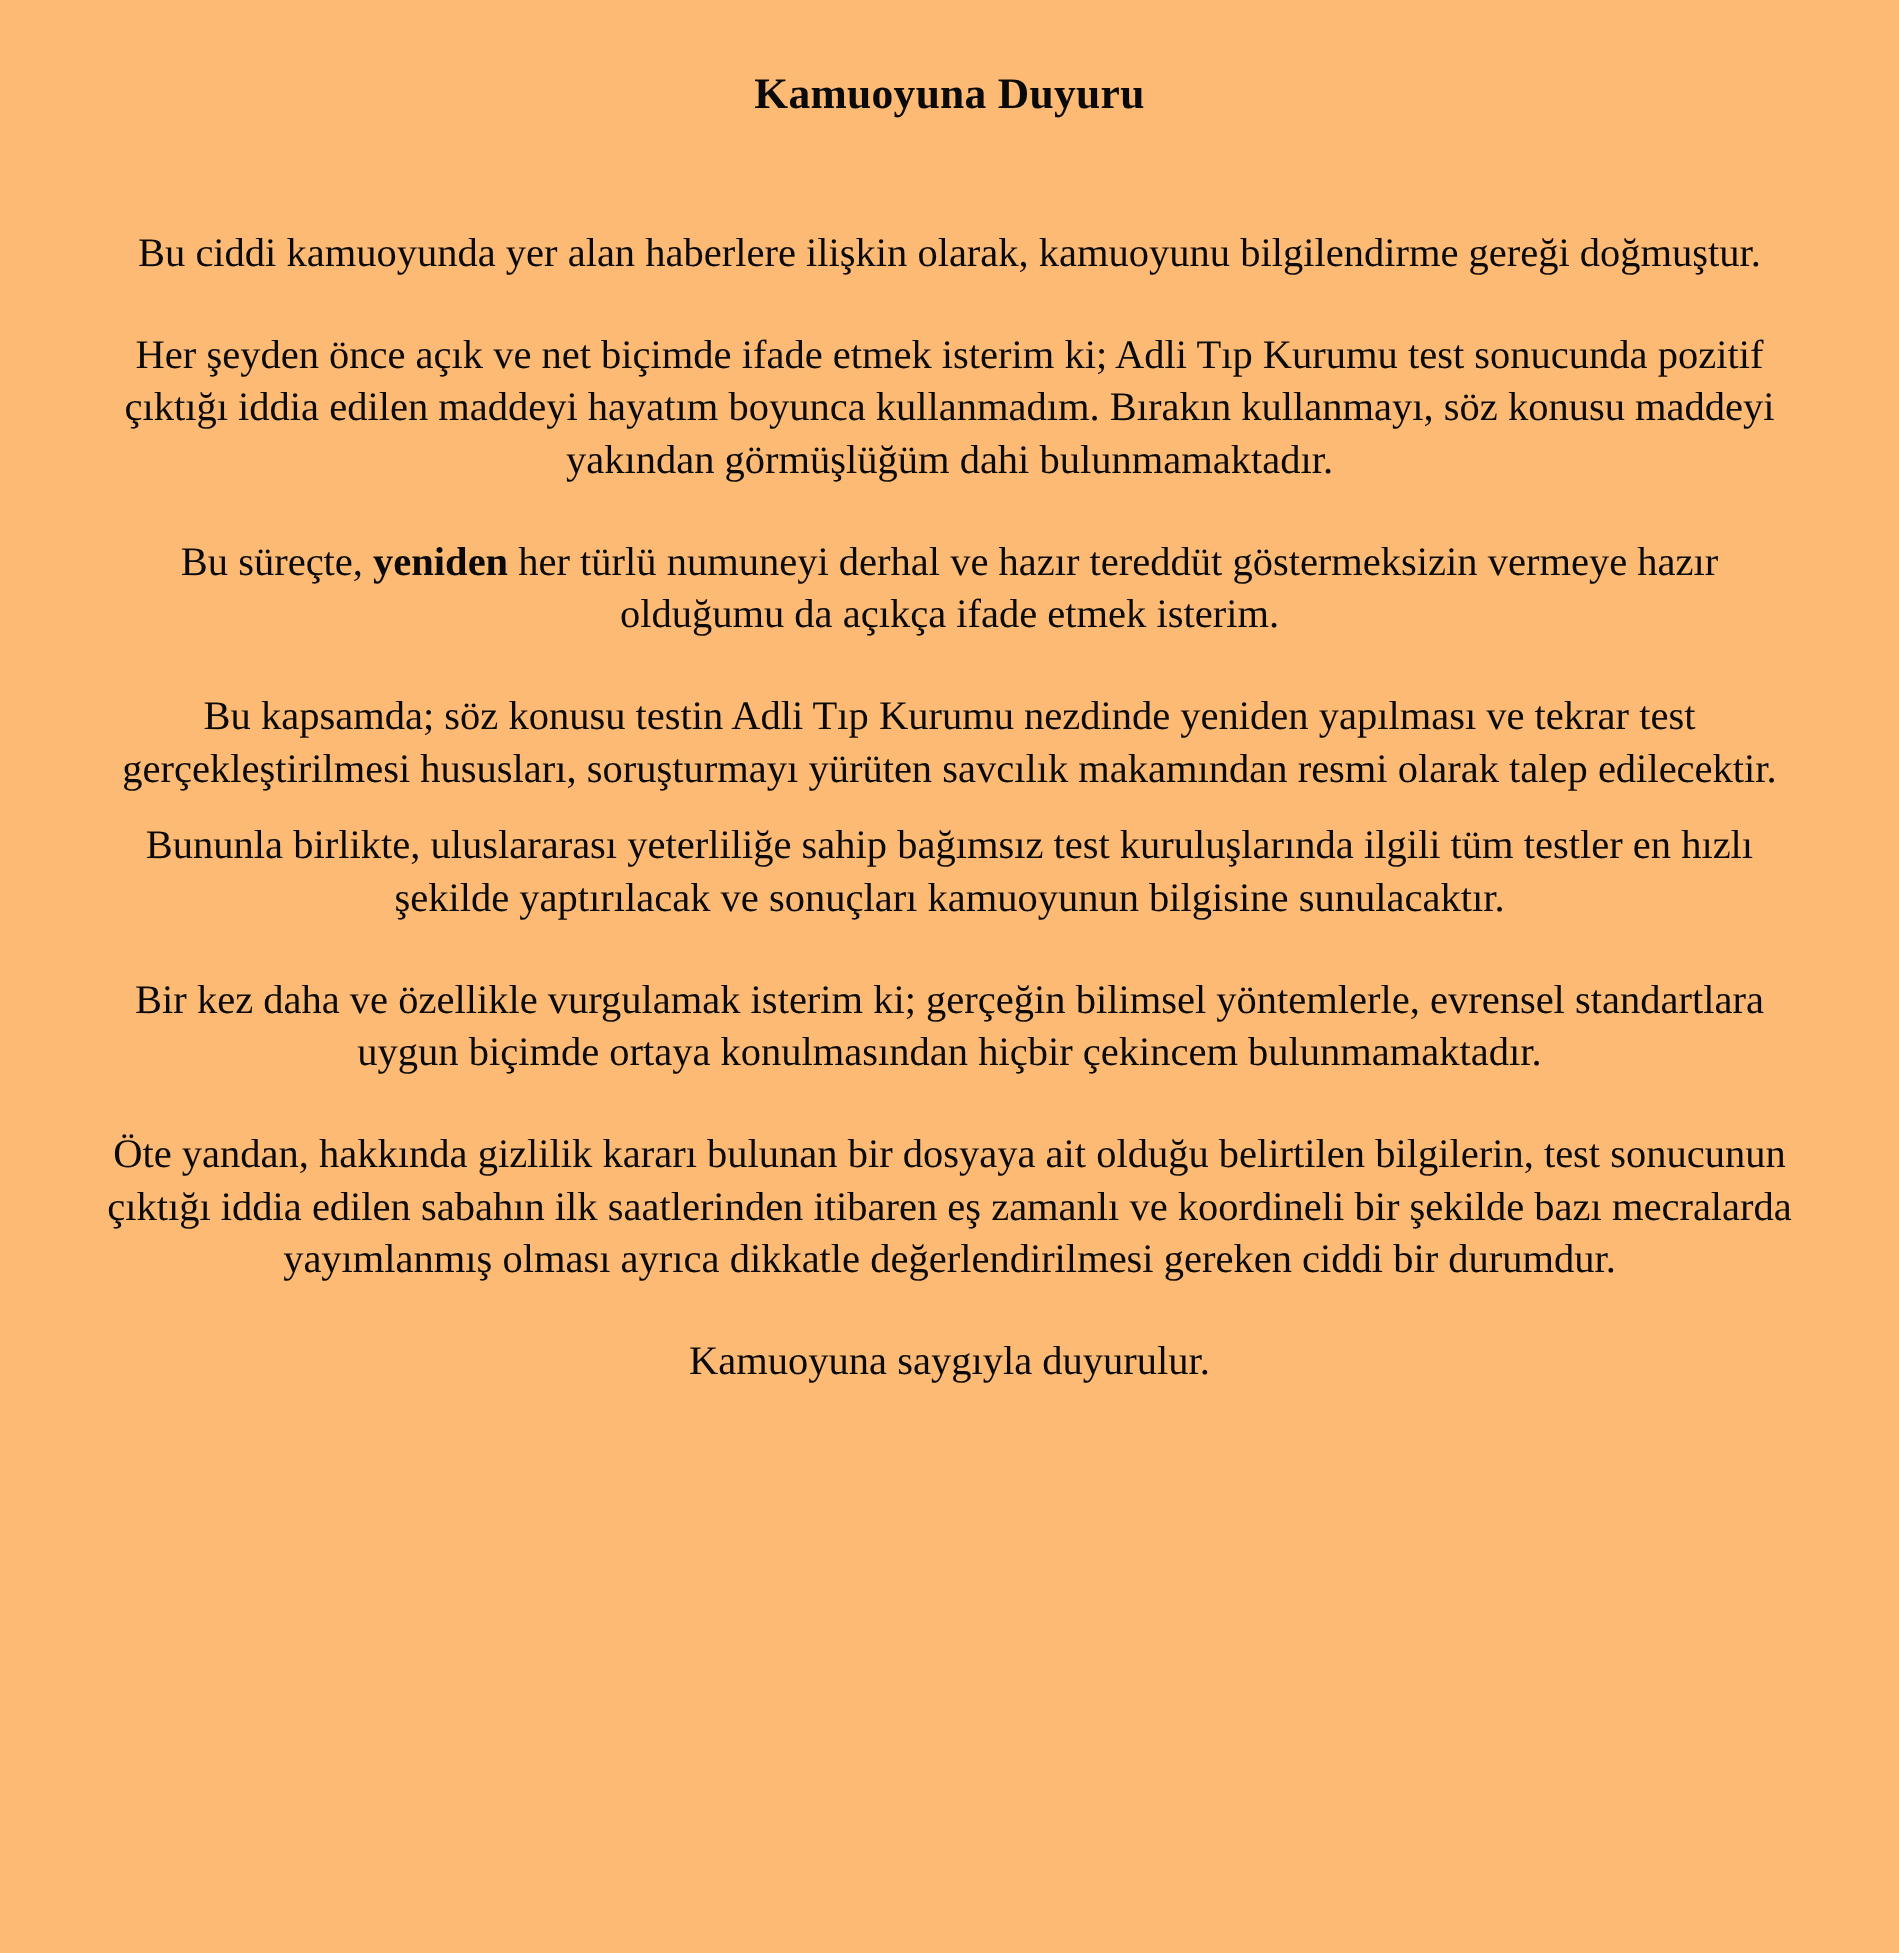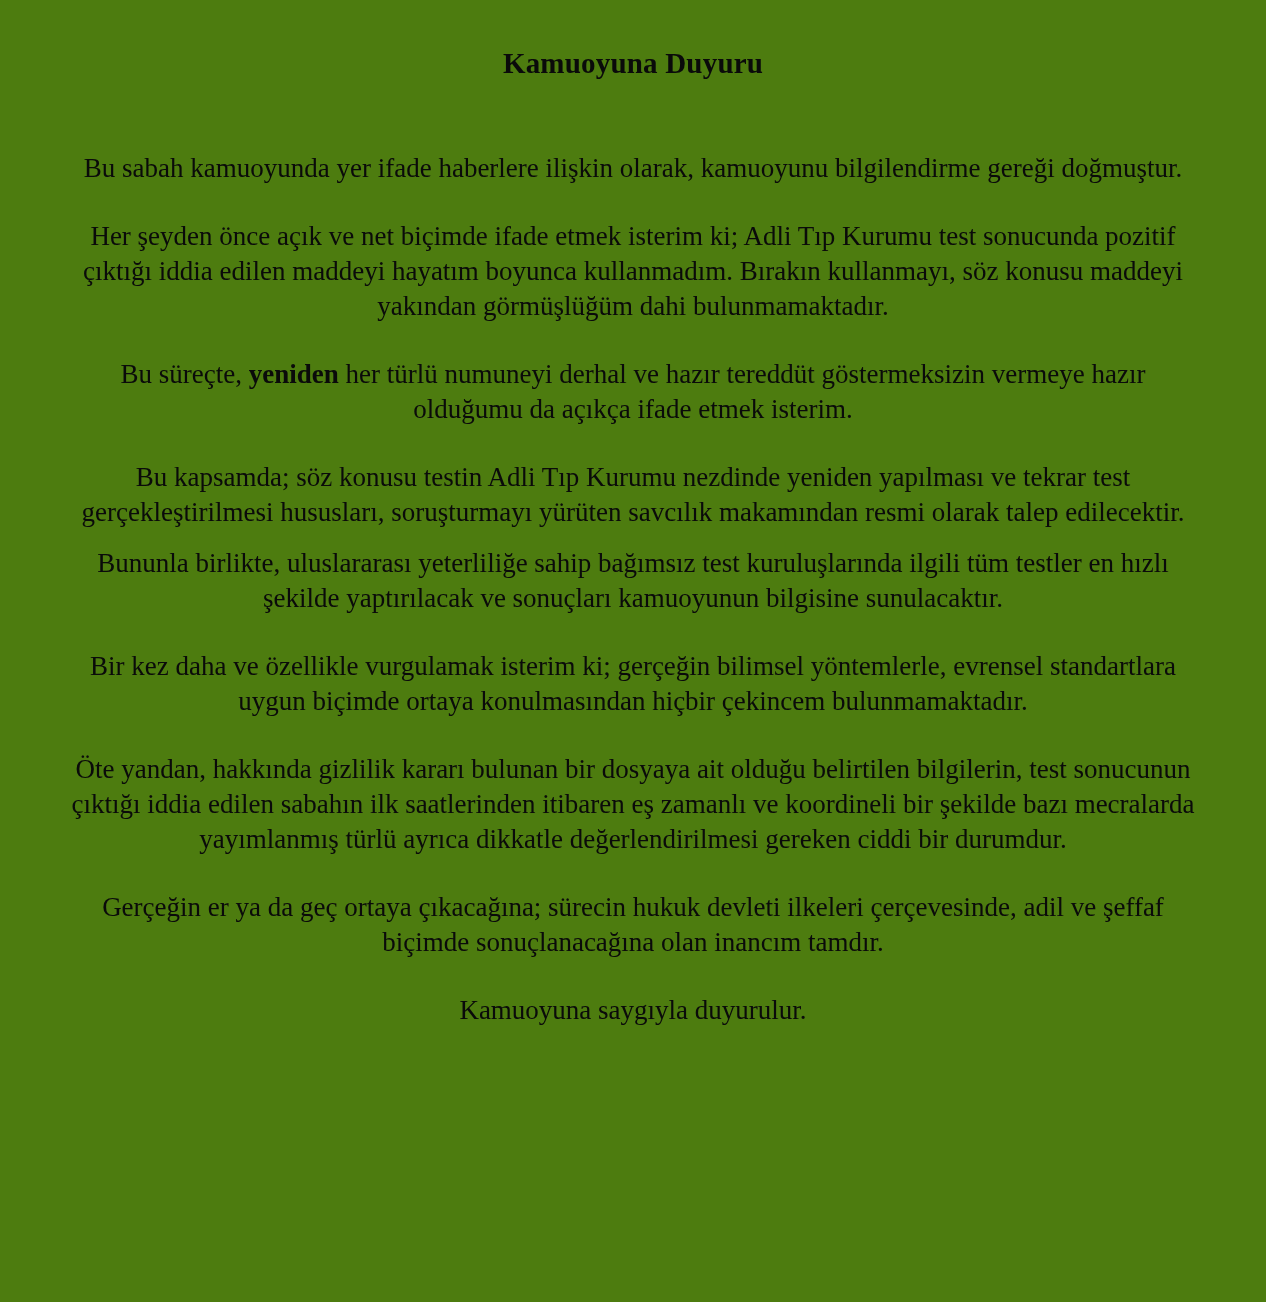--- a/index.html
+++ b/index.html
@@ -7,21 +7,21 @@
     margin: 0;
     padding: 0;
     background: #ffffff;
   }
   .page {
     position: relative;
     width: 1266px;
     height: 1302px;
     box-sizing: border-box;
     margin: 0 auto;
-    background: #4d7c0f;
+    background: #fdba74;
     color: #0a0a0a;
     font-family: "Liberation Serif", "DejaVu Serif", serif;
     padding: 46px 70px 0 70px;
     overflow: hidden;
   }
   .doc-title {
     font-size: 29px;
     font-weight: bold;
     text-align: center;
     line-height: 35px;
@@ -44,31 +44,30 @@
   .bold-run {
     font-weight: bold;
   }
 </style>
 </head>
 <body>
 
 <main class="page">
   <h1 class="doc-title">Kamuoyuna Duyuru</h1>
 
-  <p class="para"><span>Bu sabah kamuoyunda yer ifade haberlere ilişkin olarak, kamuoyunu bilgilendirme gereği doğmuştur.</span></p>
+  <p class="para"><span>Bu ciddi kamuoyunda yer alan haberlere ilişkin olarak, kamuoyunu bilgilendirme gereği doğmuştur.</span></p>
 
   <p class="para"><span>Her şeyden önce açık ve net biçimde ifade etmek isterim ki; Adli Tıp Kurumu test sonucunda pozitif çıktığı iddia edilen maddeyi hayatım boyunca kullanmadım. Bırakın kullanmayı, söz konusu maddeyi yakından görmüşlüğüm dahi bulunmamaktadır.</span></p>
 
 
   <p class="para"><span>Bu süreçte, </span><span class="bold-run">yeniden</span><span> her türlü numuneyi derhal ve hazır tereddüt göstermeksizin vermeye hazır olduğumu da açıkça ifade etmek isterim.</span></p>
 
   <p class="para tight"><span>Bu kapsamda; söz konusu testin Adli Tıp Kurumu nezdinde yeniden yapılması ve tekrar test gerçekleştirilmesi hususları, soruşturmayı yürüten savcılık makamından resmi olarak talep edilecektir.</span></p>
 
   <p class="para"><span>Bununla birlikte, uluslararası yeterliliğe sahip bağımsız test kuruluşlarında ilgili tüm testler en hızlı şekilde yaptırılacak ve sonuçları kamuoyunun bilgisine sunulacaktır.</span></p>
 
   <p class="para"><span>Bir kez daha ve özellikle vurgulamak isterim ki; gerçeğin bilimsel yöntemlerle, evrensel standartlara uygun biçimde ortaya konulmasından hiçbir çekincem bulunmamaktadır.</span></p>
 
-  <p class="para"><span>Öte yandan, hakkında gizlilik kararı bulunan bir dosyaya ait olduğu belirtilen bilgilerin, test sonucunun çıktığı iddia edilen sabahın ilk saatlerinden itibaren eş zamanlı ve koordineli bir şekilde bazı mecralarda yayımlanmış türlü ayrıca dikkatle değerlendirilmesi gereken ciddi bir durumdur.</span></p>
+  <p class="para"><span>Öte yandan, hakkında gizlilik kararı bulunan bir dosyaya ait olduğu belirtilen bilgilerin, test sonucunun çıktığı iddia edilen sabahın ilk saatlerinden itibaren eş zamanlı ve koordineli bir şekilde bazı mecralarda yayımlanmış olması ayrıca dikkatle değerlendirilmesi gereken ciddi bir durumdur.</span></p>
 
-  <p class="para"><span>Gerçeğin er ya da geç ortaya çıkacağına; sürecin hukuk devleti ilkeleri çerçevesinde, adil ve şeffaf biçimde sonuçlanacağına olan inancım tamdır.</span></p>
 
   <p class="para closing">Kamuoyuna saygıyla duyurulur.</p>
 </main>
 
 </body></html>

